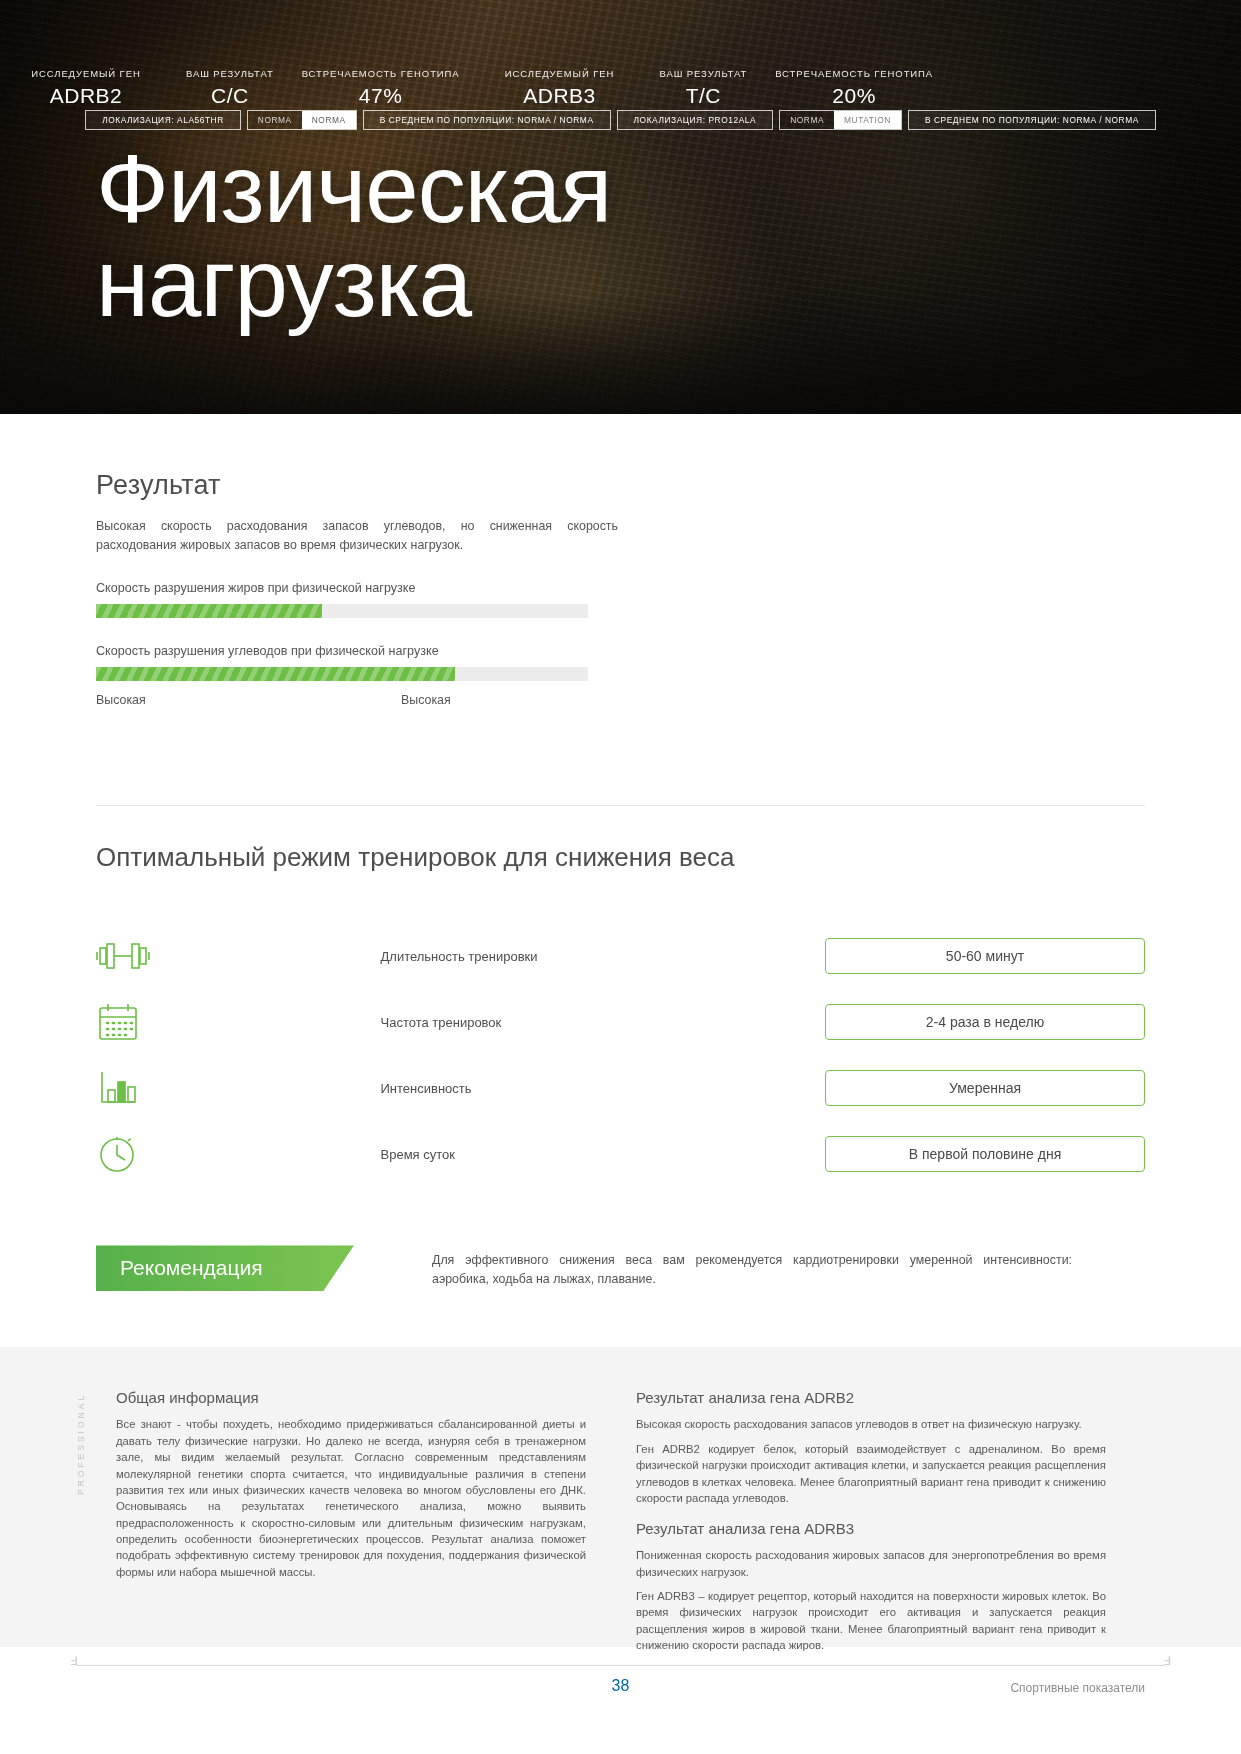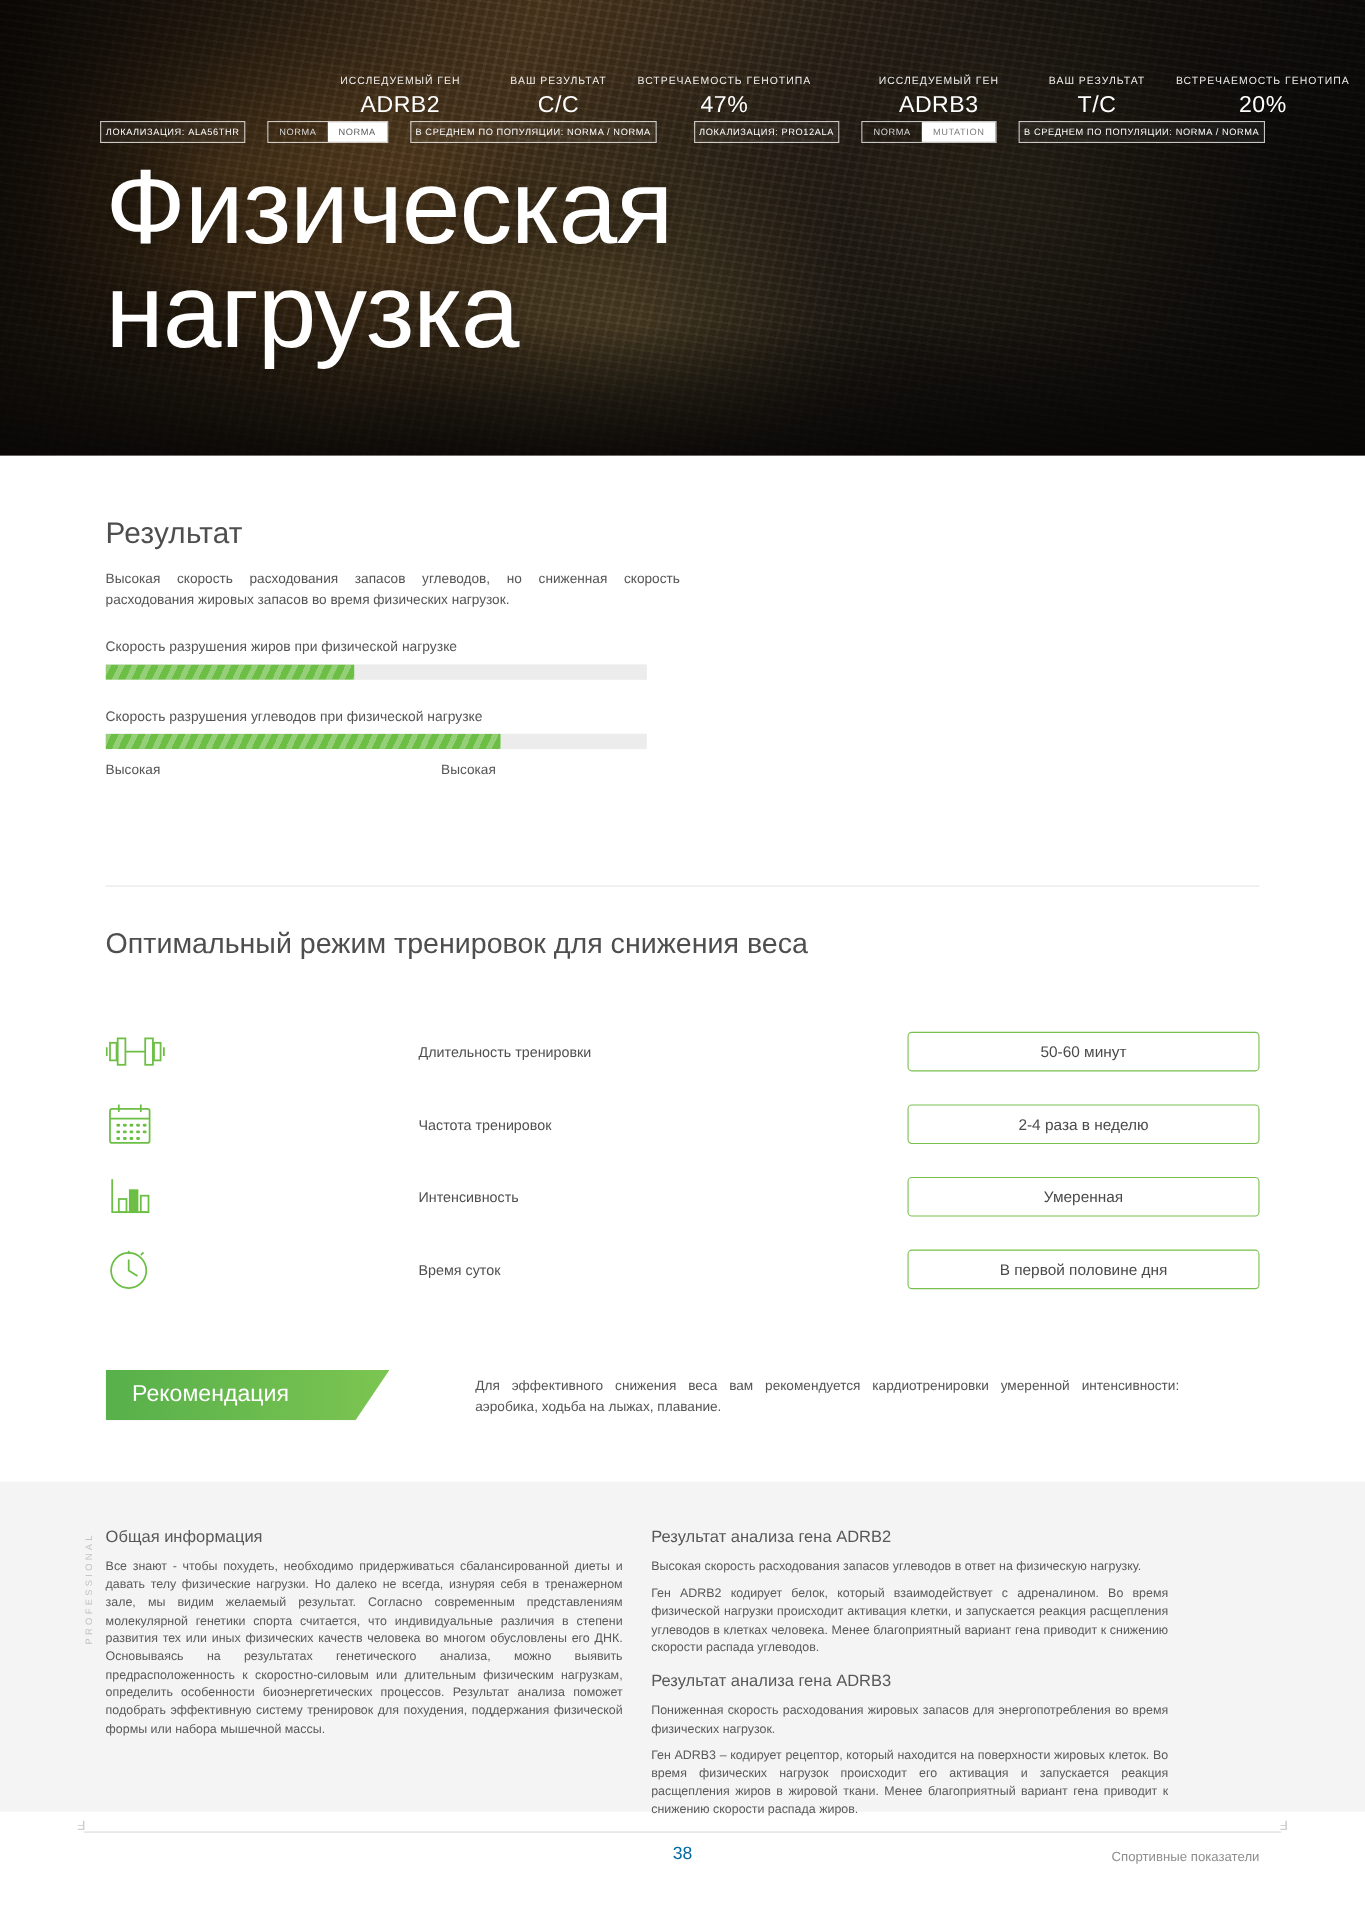--- a/index.html
+++ b/index.html
@@ -41,22 +41,22 @@
   .hero-bottom-fade {
     position:absolute; left:0; right:0; bottom:0; height:120px;
     background: linear-gradient(180deg, rgba(12,10,8,0) 0%, rgba(10,9,7,0.55) 55%, rgba(8,7,6,0.85) 100%);
   }
 
   
   .genes {
     position: absolute;
     top: 68px; left: 0; right: 0;
     display: flex;
-    justify-content: flex-end;
-    gap: 16px;
+    justify-content: flex-start;
+    gap: 0;
     color: #fff;
     z-index: 4;
   }
   .gene-block { display: flex; }
   .gcol { text-align: center; padding: 0 14px; }
   .gcol .cap {
     font-size: 9.5px; letter-spacing: 0.9px; text-transform: uppercase;
     opacity: 0.92; white-space: nowrap; font-weight: 400;
   }
   .gcol .val {
@@ -64,23 +64,23 @@
   }
   .gcol.wide { min-width: 172px; }
   .gcol.mid  { min-width: 108px; }
   .gcol.pct  { min-width: 152px; }
 
   .chips { position:absolute; top: 110px; left:0; right:0; display:flex; justify-content:center; z-index:4; }
   .chiprow { display:flex; align-items:center; }
   .chip {
     border: 1px solid rgba(255,255,255,0.75);
     color: #fff; font-size: 8.4px; letter-spacing: 0.55px;
-    padding: 4px 4px; text-transform: uppercase; white-space: nowrap;
+    padding: 4px 16px; text-transform: uppercase; white-space: nowrap;
     background: rgba(255,255,255,0.05);
-    margin: 0 17px;
+    margin: 0 3px;
   }
   .chip-seg { border: 1px solid rgba(255,255,255,0.75); display:flex; margin: 0 3px; }
   .chip-seg span { font-size: 8.4px; letter-spacing: 0.55px; padding: 4px 10px; text-transform: uppercase; }
   .chip-seg .off { color:#d8d8d8; }
   .chip-seg .on  { background:#ffffff; color:#5b5b5b; }
   .chip-seg .on.mut { background:#ffffff; color:#7d7d7d; }
 
   .hero-title {
     position: absolute;
     left: 96px; top: 142px;
@@ -161,21 +161,21 @@
   }
 
   
   .info {
     margin-top: 56px;
     background: #f4f4f4;
     padding: 42px 96px 30px 96px;
     height: 300px;
     position: relative;
   }
-  .info-cols { display:flex; gap: 26px; }
+  .info-cols { display:flex; gap: 50px; margin-left: 20px; }
   .info-col { width: 470px; }
   .info-h { font-size: 15px; color: #585858; font-weight: 400; margin-bottom: 10px; }
   .info-p { font-size: 11.3px; line-height: 1.45; color:#5a5a5a; text-align: justify; }
   .info-p + .info-p { margin-top: 8px; }
   .sideword {
     position: absolute;
     left: 76px; top: 148px;
     transform: rotate(-90deg);
     transform-origin: left top;
     font-size: 8.5px;

